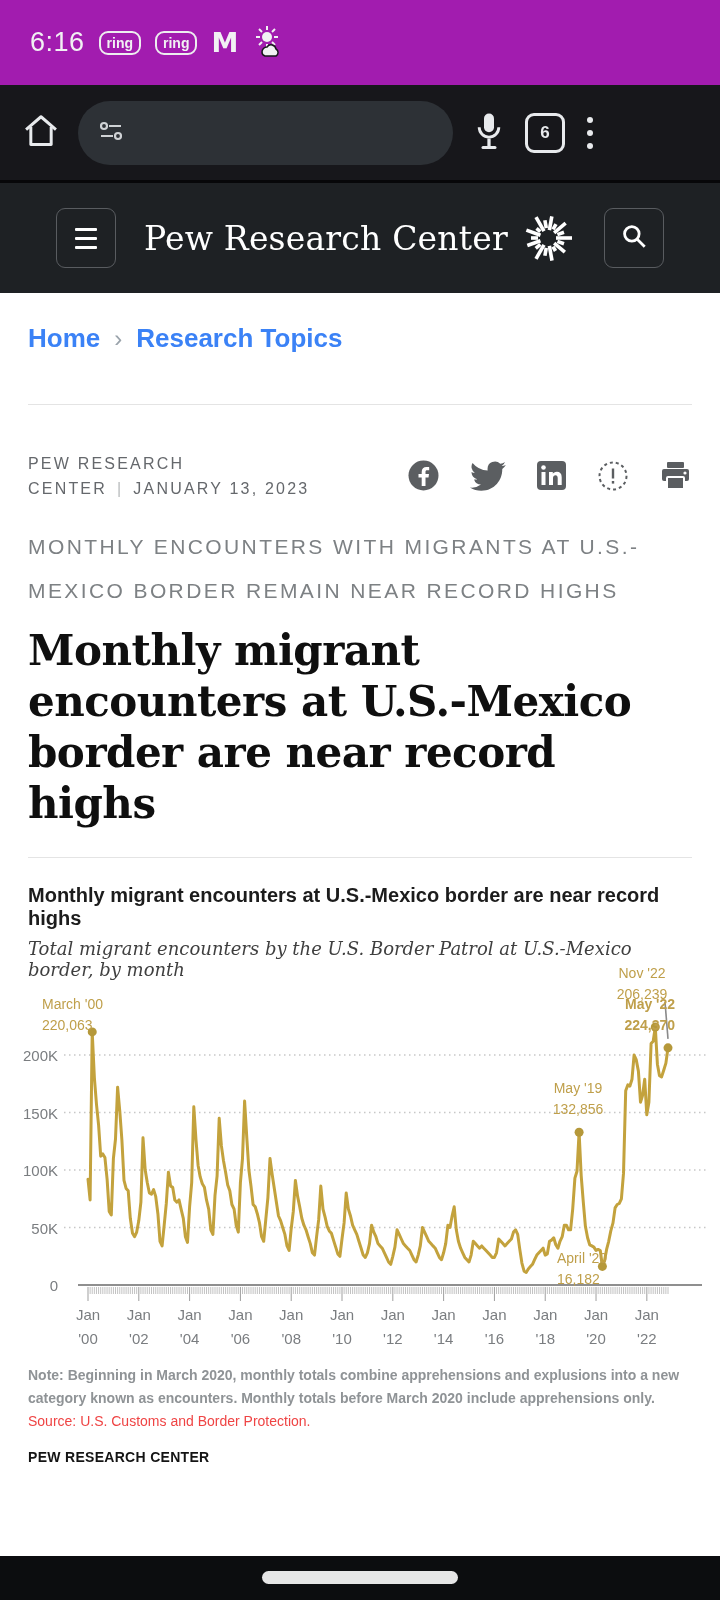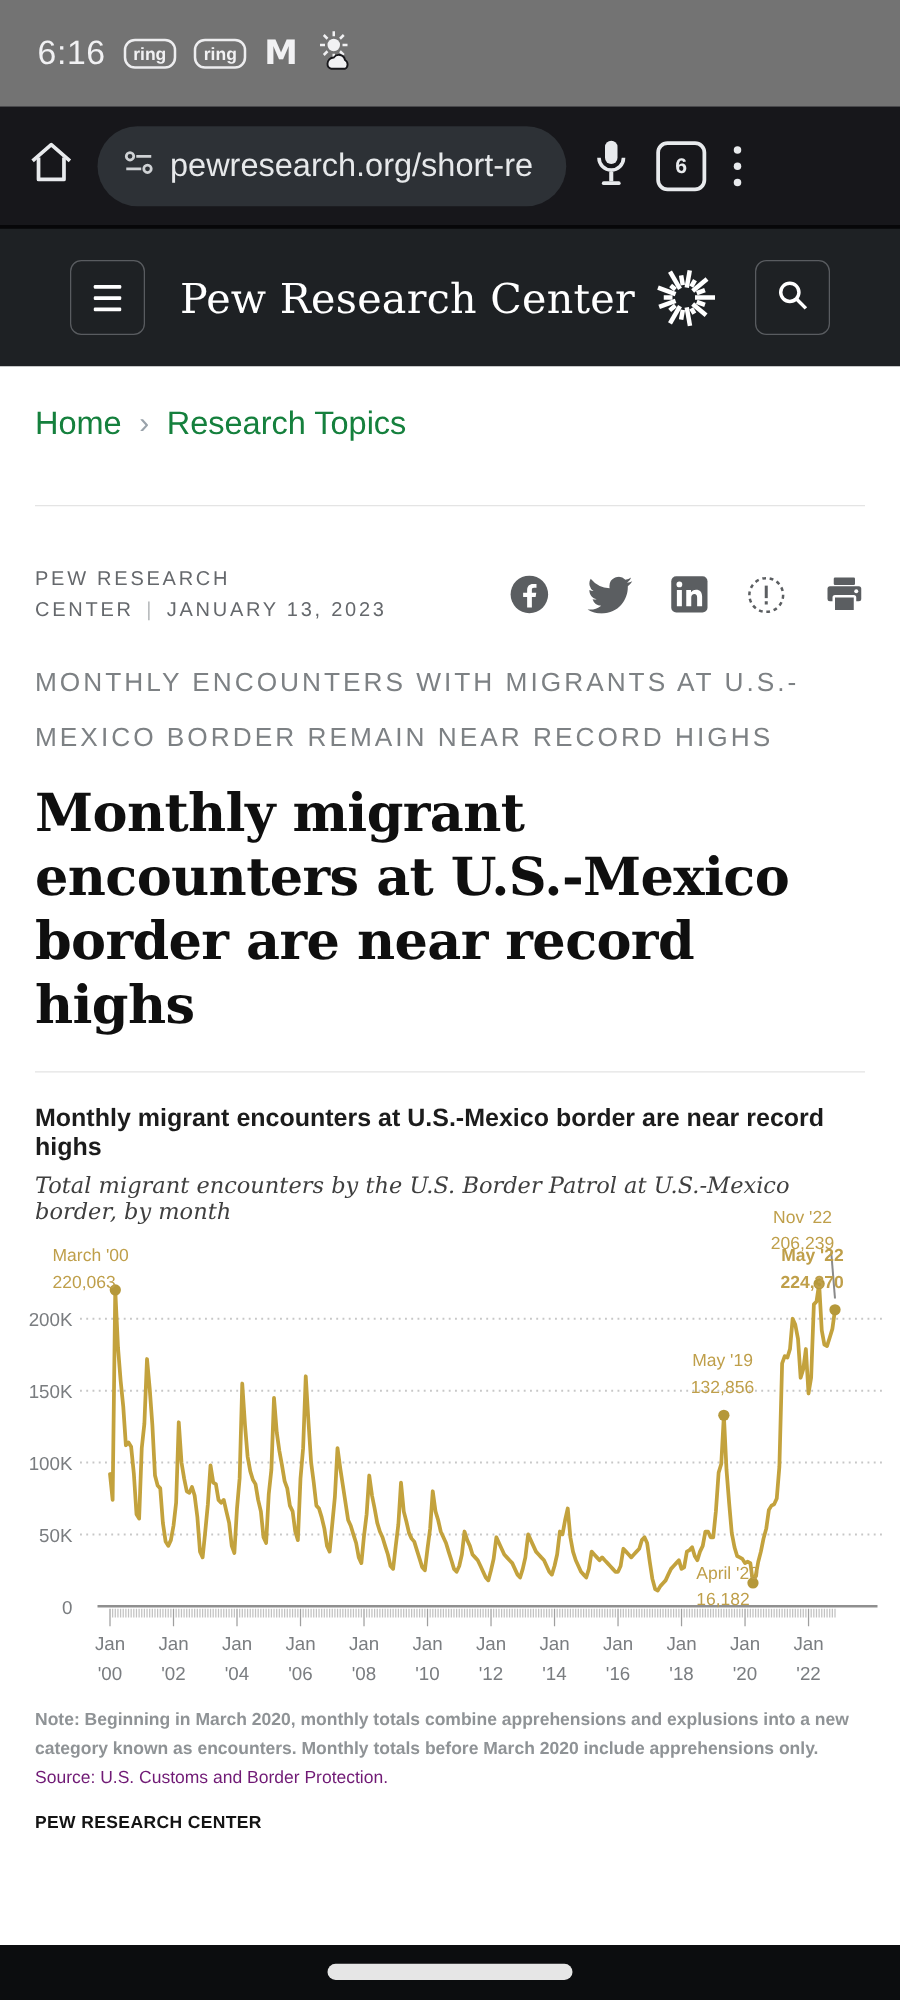--- a/index.html
+++ b/index.html
@@ -1,17 +1,17 @@
 <!DOCTYPE html>
 <html><head>
 <meta charset="utf-8">
 <style>
   html,body{margin:0;padding:0;width:720px;height:1600px;overflow:hidden;background:#fff;
     font-family:"Liberation Sans",sans-serif;-webkit-font-smoothing:antialiased;}
-  .status-bar{height:85px;background:#737373;display:flex;align-items:center;
+  .status-bar{height:85px;background:#a21caf;display:flex;align-items:center;
     justify-content:space-between;padding:0 30px;box-sizing:border-box;color:#f1f1f3;}
   .sb-group{display:flex;align-items:center;gap:14px;}
   .sb-time{font-size:27px;font-weight:400;letter-spacing:.5px;}
   .ring-badge{border:2px solid #ededef;border-radius:9px;font-size:14px;padding:3px 6px;line-height:1;
     font-weight:600;}
   .gmail-m{font-size:27px;font-weight:bold;font-family:"DejaVu Sans",sans-serif;}
   .sb-net{font-size:26px;letter-spacing:.5px;}
   .sb-batt-pct{font-size:26px;}
   .chrome-bar{height:95px;background:#17171b;display:flex;align-items:center;
     padding:0 22px;box-sizing:border-box;gap:18px;}
@@ -25,21 +25,21 @@
   .pew-header{height:113px;background:#1e2124;border-top:3px solid #070709;display:flex;
     align-items:center;justify-content:space-between;padding:0 56px;box-sizing:border-box;}
   .hdr-btn{width:58px;height:58px;border:1px solid #595c60;border-radius:9px;display:flex;
     align-items:center;justify-content:center;background:transparent;}
   .burger{display:flex;flex-direction:column;gap:6px;}
   .burger i{width:22px;height:3px;background:#fff;display:block;border-radius:1px;}
   .logo-wrap{display:flex;align-items:center;gap:12px;}
   .logo-text{color:#fff;font-family:"DejaVu Serif","Liberation Serif",serif;font-size:33px;
     letter-spacing:.2px;}
   .breadcrumb{margin:30px 0 0 28px;font-size:26px;color:#3d6a9e;display:flex;gap:14px;align-items:center;}
-  .breadcrumb .crumb{color:#15803d;}
+  .breadcrumb .crumb{color:#3b82f6;font-weight:bold;}
   .breadcrumb .sep{color:#9aa3ab;font-size:24px;}
   .divider{height:1px;background:#e4e4e4;margin:50px 28px 0 28px;}
   .meta-row{margin:46px 28px 0 28px;display:flex;justify-content:space-between;align-items:flex-start;gap:48px;}
   .byline{color:#65686c;font-size:16px;letter-spacing:2.2px;line-height:25px;}
   .byline .bar{color:#b9bcbe;padding:0 10px;font-weight:300;}
   .share-icons{display:flex;gap:30px;align-items:center;margin-top:8px;}
   .kicker{margin:24px 28px 0 28px;color:#7d8184;font-size:21px;letter-spacing:2.4px;line-height:44px;}
   .headline{margin:12px 28px 0 28px;font-family:"DejaVu Serif","Liberation Serif",serif;
     font-weight:bold;font-size:42px;line-height:51px;color:#0f0f0f;letter-spacing:-.5px;}
   .chart-figure{margin-top:26px;}
@@ -48,21 +48,21 @@
     font-style:italic;font-size:18px;color:#3f3f3f;}
   .plot-area{position:relative;height:374px;margin-top:2px;}
   .plot-area svg{position:absolute;left:0;top:0;}
   .anno{position:absolute;color:#bf9f4a;font-size:14px;line-height:21px;}
   .anno-march00{left:42px;top:12px;width:150px;}
   .anno-may19{left:503px;top:96px;width:150px;text-align:center;}
   .anno-april20{left:557px;top:266px;width:150px;text-align:left;}
   .anno-may22{left:525px;top:12px;width:150px;text-align:right;font-weight:bold;}
   .anno-nov22{left:570px;top:-19px;width:144px;text-align:center;}
   .chart-note{margin:8px 28px 0 28px;color:#8f9396;font-size:14px;line-height:23px;width:664px;font-weight:bold;}
-  .chart-source{margin:0 28px;color:#701a75;font-size:14px;line-height:23px;}
+  .chart-source{margin:0 28px;color:#ef4444;font-size:14px;line-height:23px;}
   .chart-credit{margin:16px 28px 0 28px;color:#141414;font-size:14px;font-weight:bold;letter-spacing:.3px;}
   .pager{margin:106px 28px 0 28px;display:flex;justify-content:space-between;align-items:center;}
   .pager .pg{font-size:19px;font-weight:bold;letter-spacing:2.6px;display:flex;gap:14px;align-items:center;}
   .pg-prev{color:#c7c9cb;}
   .pg-next{color:#141414;}
   .pg .arrow{font-size:22px;font-weight:normal;}
   .bottom-bar{position:absolute;left:0;top:1556px;width:720px;height:44px;background:#0c0d0f;}
   .gesture-pill{position:absolute;left:262px;top:15px;width:196px;height:13px;border-radius:7px;
     background:#e6e6e6;}
 </style>
@@ -103,21 +103,20 @@
   </span>
   <div class="url-pill">
     <span>
       <svg width="26" height="22" viewBox="0 0 26 22" stroke="#cfd2d5" stroke-width="2.2" fill="none">
         <circle cx="6" cy="6" r="3"></circle>
           <line x1="11" y1="6" x2="23" y2="6"></line>
         <line x1="3" y1="16" x2="15" y2="16"></line>
           <circle cx="20" cy="16" r="3"></circle>
       </svg>
     </span>
-    <span class="url-text">pewresearch.org/short-re</span>
   </div>
   <span>
     <svg width="36" height="40" viewBox="0 0 28 32" fill="#e8eaed">
       <rect x="10" y="2" width="8" height="15" rx="4"></rect>
       <path d="M5 13 a9 9 0 0 0 18 0 l-2.3 0 a6.7 6.7 0 0 1-13.4 0 Z"></path>
       <rect x="12.7" y="22" width="2.6" height="6"></rect>
       <rect x="8" y="28" width="12" height="2.4" rx="1.2"></rect>
     </svg>
   </span>
   <span class="tab-box">6</span>

